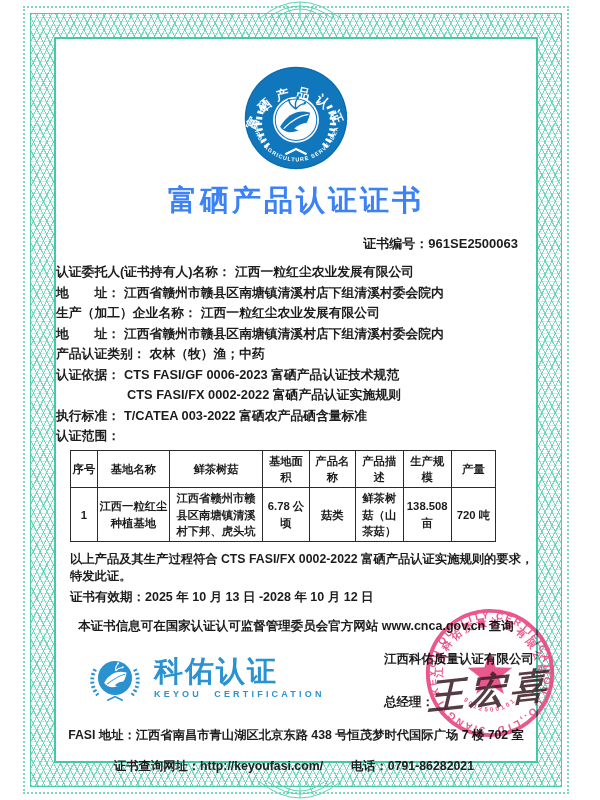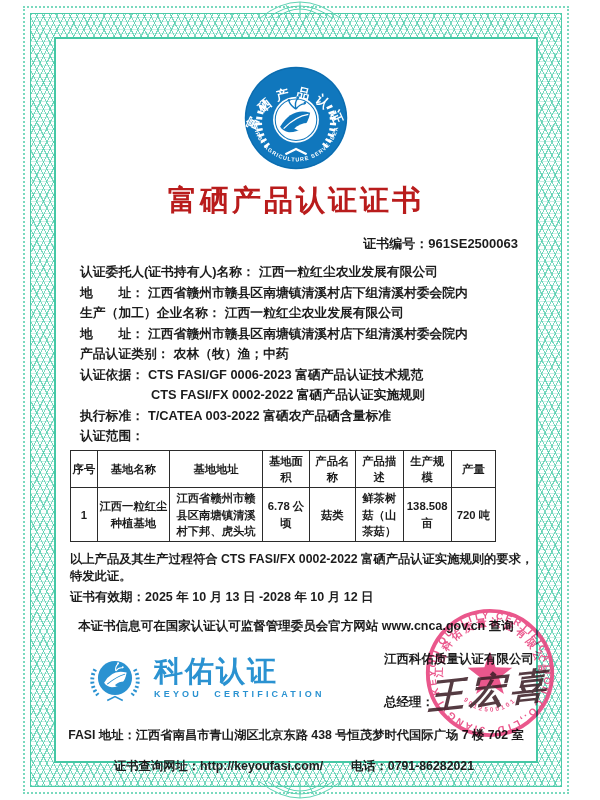--- a/index.html
+++ b/index.html
@@ -24,26 +24,26 @@
   
   .inner {
     position:absolute; left:54px; top:37px; width:484px; height:726px;
     background:#fff; border:2px solid #45c8a5; z-index:3;
   }
   
   .badge-wrap { text-align:center; margin-top:26px; height:108px; }
   
   .title {
     margin-top:8px; text-align:center; font-size:29px; font-weight:900;
-    letter-spacing:3px; color:#b91c1c;
+    letter-spacing:3px; color:#3b82f6;
   }
   .cert-no-row { margin-top:14px; text-align:right; padding-right:18px;
     font-size:13px; font-weight:bold; }
   
-  .info { margin-top:9px; padding:0 12px 0 24px; }
+  .info { margin-top:9px; padding:0 12px 0 0; }
   .info-line { font-size:12.8px; font-weight:bold; line-height:20.5px; white-space:nowrap; }
   .info-line .val { padding-left:4px; }
   .info-line.indent { padding-left:67px; }
   
   table.scope {
     border-collapse:collapse; margin:3px 12px 0 14px; width:426px;
     font-size:11.3px; font-weight:bold; table-layout:fixed;
   }
   table.scope th, table.scope td {
     border:1px solid #2b2b2b; text-align:center; vertical-align:middle;
@@ -164,21 +164,21 @@
           <col style="width:11%">
         <col style="width:10.8%">
           <col style="width:11.3%">
           <col style="width:11.3%">
           <col style="width:10.4%">
       </colgroup>
       <tbody>
           <tr>
         <th>序号</th>
         <th>基地名称</th>
-        <th>基地地址</th>
+        <th>鲜茶树菇</th>
         <th>基地面积</th>
         <th>产品名称</th>
         <th>产品描述</th>
         <th>生产规模</th>
         <th>产量</th>
       </tr>
       <tr>
         <td>1</td>
         <td>江西一粒红尘种植基地</td>
         <td>江西省赣州市赣县区南塘镇清溪村下邦、虎头坑</td>

